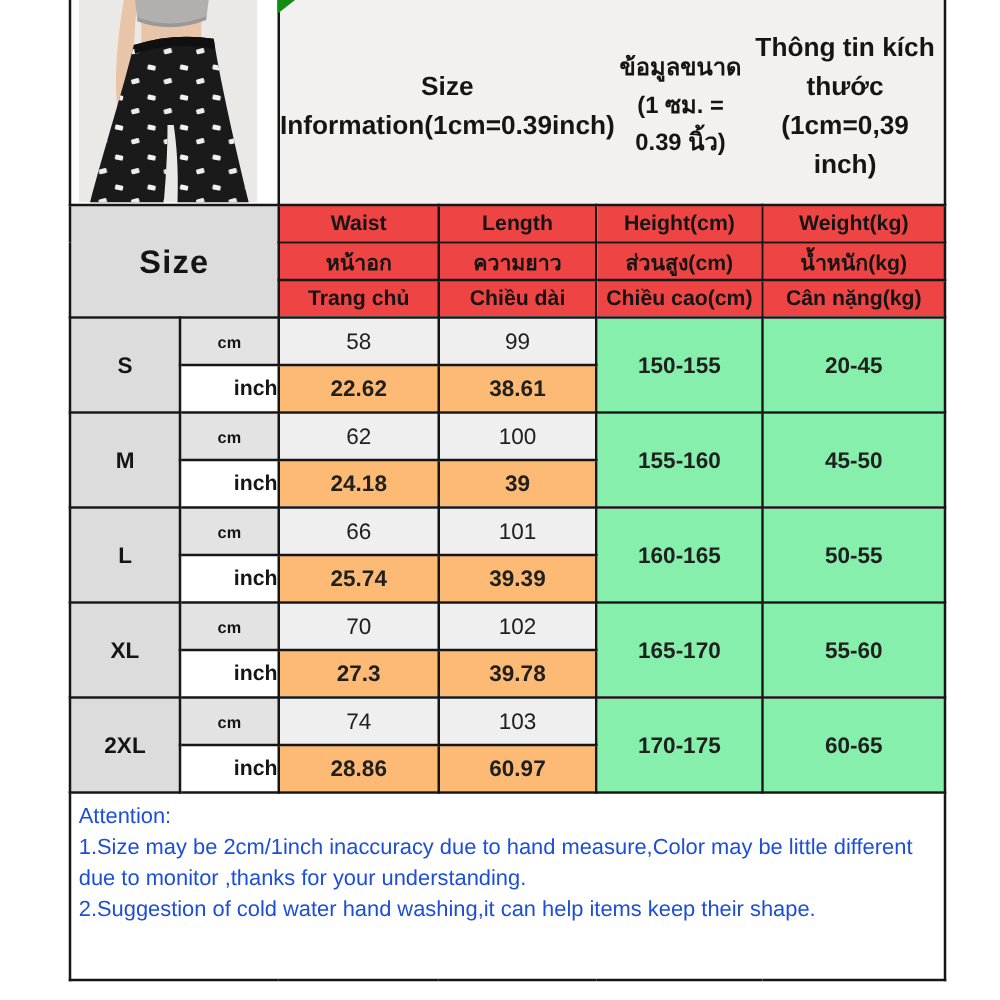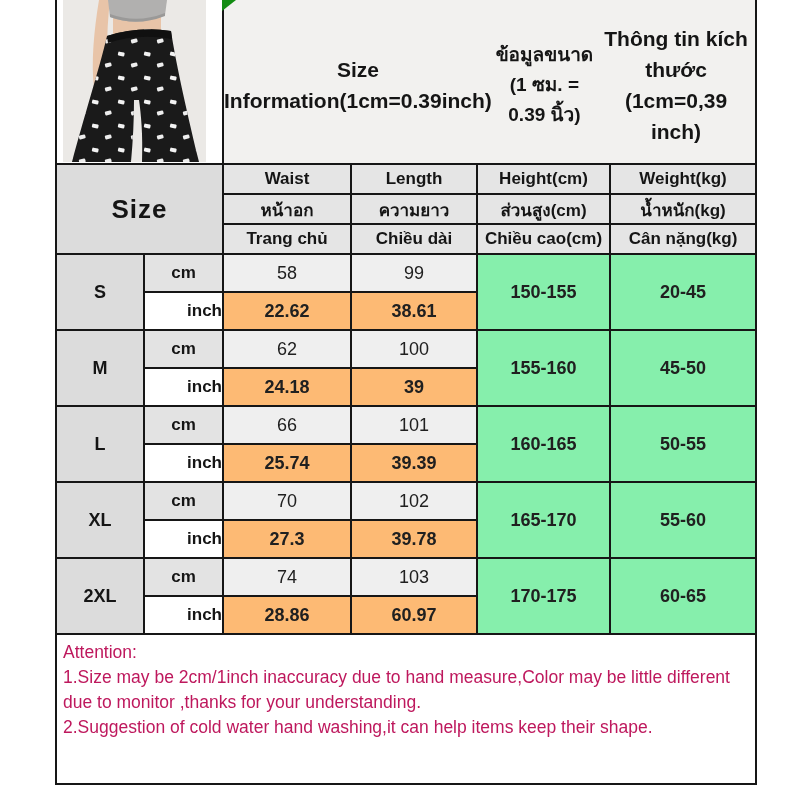--- a/index.html
+++ b/index.html
@@ -13,34 +13,34 @@
 
   
   td.photo-cell{background:#ffffff;vertical-align:top;}
   td.title-cell{background:#f2f1ef;}
   .title-wrap{display:flex;flex-direction:row;justify-content:center;align-items:center;height:100%;padding-top:6px;}
   .title-en{font-size:21px;font-weight:bold;line-height:31px;}
   .title-th{font-size:19px;font-weight:bold;line-height:30px;}
   .title-vi{font-size:21px;font-weight:bold;line-height:31px;}
 
   
-  td.hdr{background:#e5e5e5;font-weight:bold;font-size:17px;}
+  td.hdr{background:#ef4444;font-weight:bold;font-size:17px;}
   td.corner{background:#dcdcdc;font-weight:bold;font-size:26px;letter-spacing:1px;}
 
   
   td.lab{background:#dcdcdc;font-weight:bold;font-size:18px;}
-  td.unit-cm{background:#e3e3e3;font-weight:bold;font-size:17px;}
+  td.unit-cm{background:#e3e3e3;font-weight:bold;font-size:13px;}
   td.unit-in{background:#ffffff;font-weight:bold;font-size:17px;text-align:right;}
   td.vcm{background:#efefef;font-size:18px;font-weight:normal;color:#202020;}
   td.vin{background:#fdba74;font-size:18px;font-weight:bold;color:#202020;}
   td.range{background:#86efac;font-size:18px;font-weight:bold;color:#202020;}
 
   
   td.attention-cell{background:#ffffff;text-align:left;vertical-align:top;padding:5px 8px 0 6px;}
-  .attention-text{font-size:17.5px;font-weight:normal;line-height:25px;color:#be185d;}
+  .attention-text{font-size:17.5px;font-weight:normal;line-height:25px;color:#1d4ed8;}
 
   
   .photo-svg{display:block;margin-left:6px;}
 
   
   .green-wedge{position:absolute;left:222px;top:0;width:0;height:0;
     border-top:11px solid #128c12;border-right:14px solid transparent;z-index:5;}
 </style>
 </head>
 <body>

